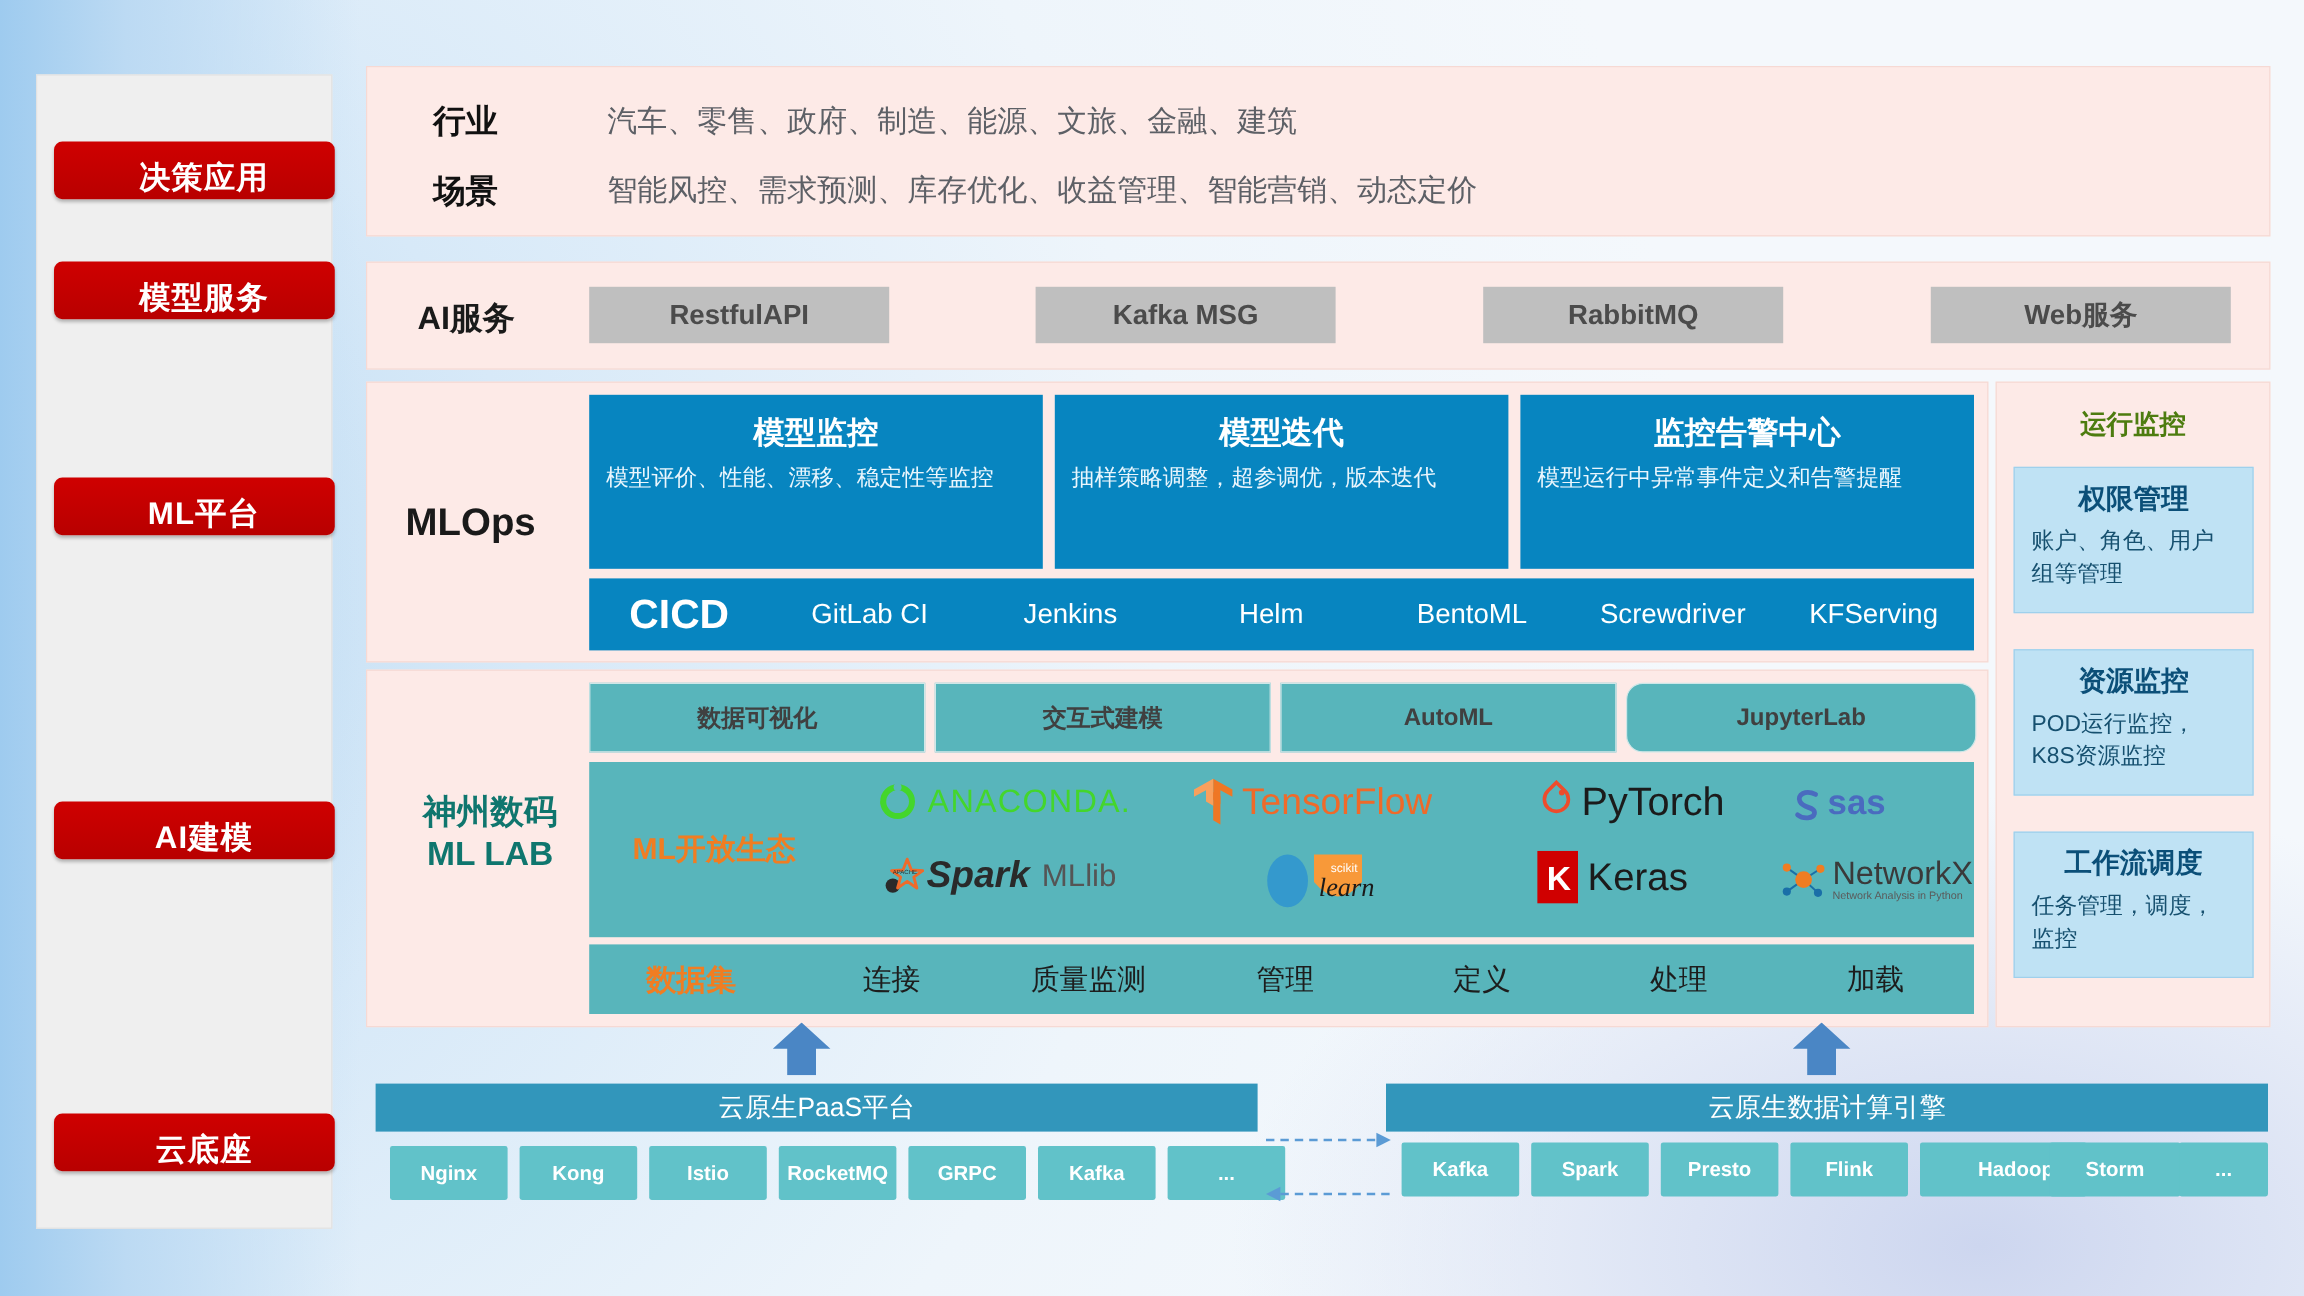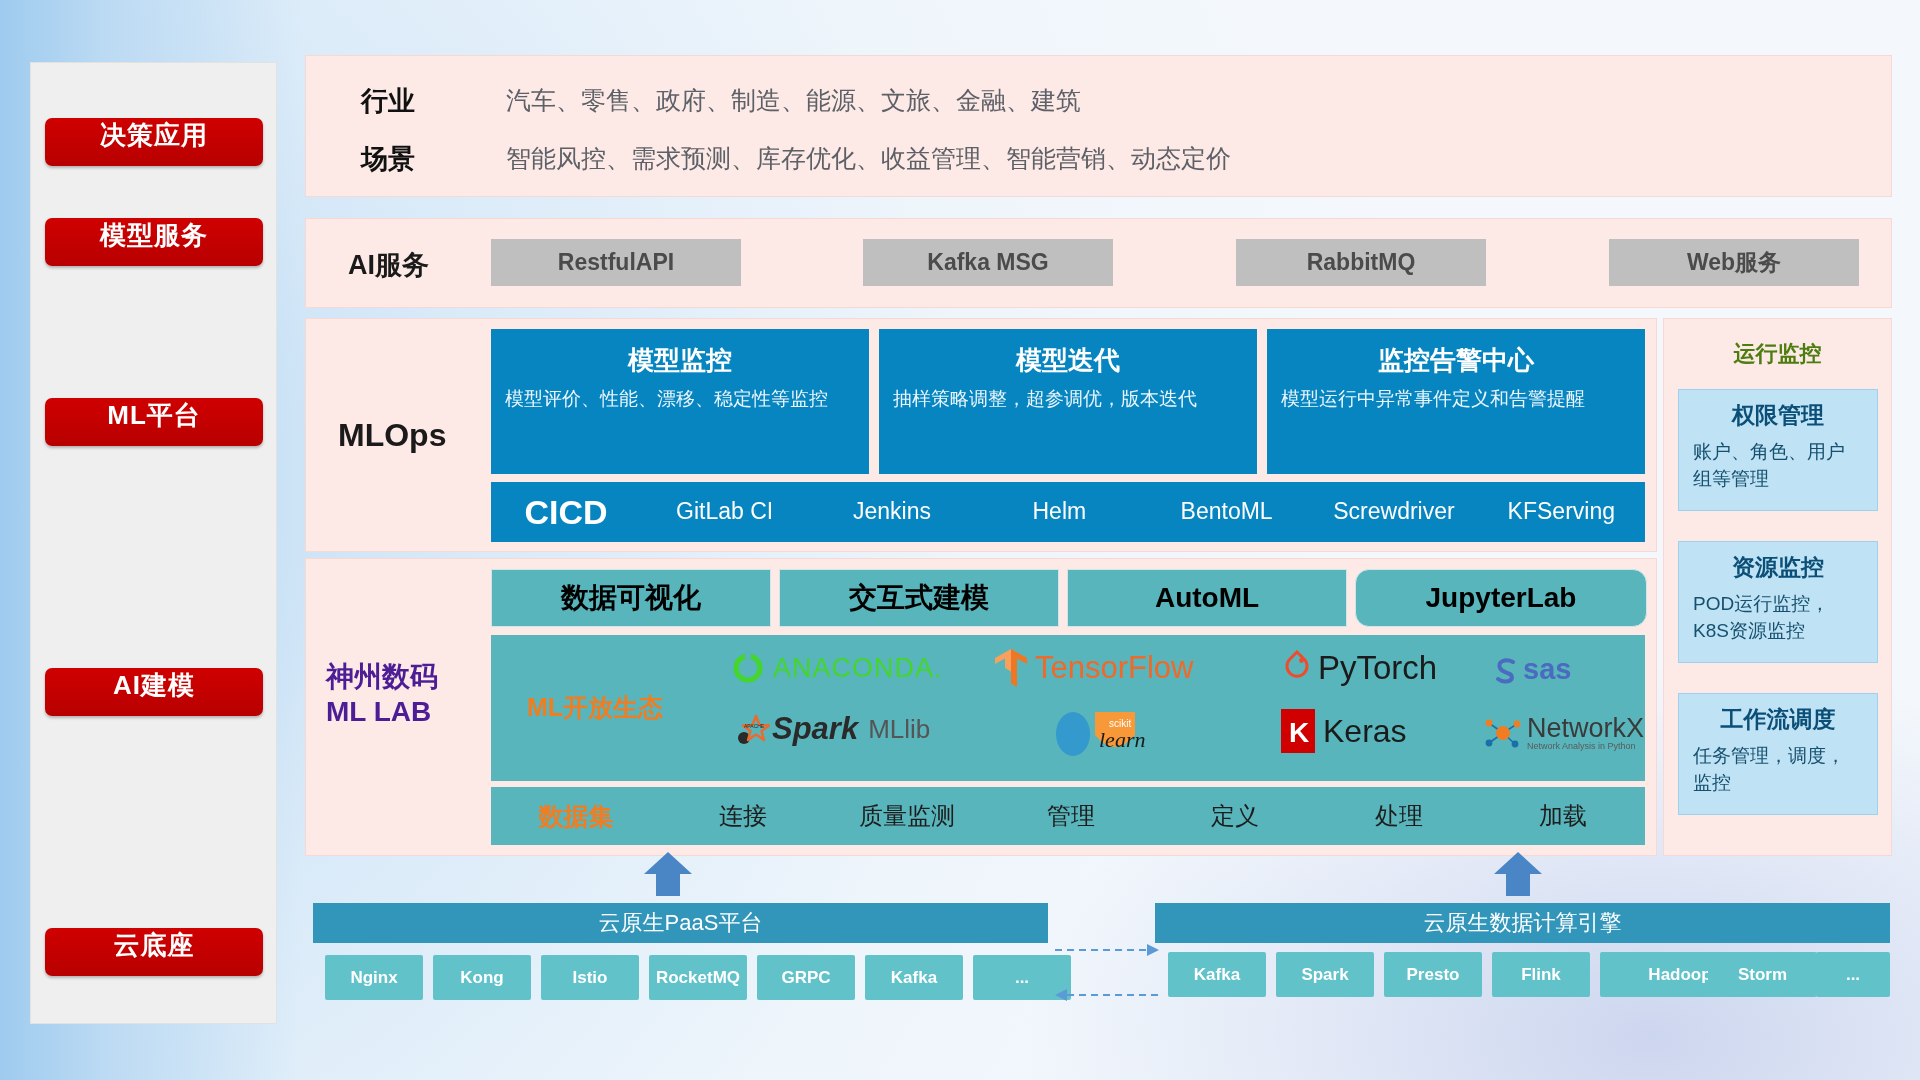--- a/index.html
+++ b/index.html
@@ -17,22 +17,22 @@
     background:radial-gradient(ellipse at 70% 90%, #cdd6ef 0%, rgba(230,238,250,0) 70%);}
 
   .stage{position:absolute;left:0;top:0;width:1920px;height:1080px;}
 
   
   .rail{position:absolute;left:30px;top:62px;width:245px;height:960px;
     background:#efefef;border:1px solid #e2e2e2;}
   .rail-chip{position:absolute;left:14px;width:218px;height:48px;
     background:linear-gradient(180deg,#cf0000 0%,#b80000 100%);
     border-radius:7px;color:#fff;font-size:26px;font-weight:bold;
-    display:flex;align-items:flex-start;justify-content:center;
-    letter-spacing:1px;box-shadow:0 2px 3px rgba(0,0,0,.25);}
+    display:flex;align-items:flex-end;justify-content:center;
+    letter-spacing:1px;box-shadow:0 2px 3px rgba(0,0,0,.25);padding-left:16px;}
 
   
   .panel{position:absolute;background:#fdeae7;border:1px solid #f6d9d4;}
 
   .row-label{font-size:27px;font-weight:bold;color:#1a1a1a;}
 
   
   .ind-label{position:absolute;font-size:27px;font-weight:bold;color:#111;}
   .ind-text{position:absolute;font-size:25px;color:#5d6066;white-space:nowrap;}
 
@@ -46,21 +46,21 @@
   .ops-card .t{text-align:center;font-size:26px;font-weight:bold;padding-top:14px;}
   .ops-card .d{font-size:19px;line-height:1.38;padding:8px 14px 0 14px;color:#eaf6fd;}
 
   .cicd{position:absolute;background:#0785c0;color:#fff;display:flex;align-items:center;}
   .cicd .big{font-size:34px;font-weight:bold;width:150px;text-align:center;flex:none;}
   .cicd .item{flex:1;text-align:center;font-size:23px;line-height:1.1;}
 
   
   .mod-tab{position:absolute;height:56px;background:#58b5bb;border:1px solid #cfe7e8;
     display:flex;align-items:center;justify-content:center;
-    color:#000000;font-size:28px;font-weight:bold;}
+    color:#404040;font-size:20px;font-weight:bold;}
   .eco{position:absolute;background:#58b5bb;}
   .eco-label{position:absolute;color:#f07d22;font-size:25px;font-weight:bold;}
   .ds{position:absolute;background:#58b5bb;display:flex;align-items:center;}
   .ds .k{color:#f07d22;font-size:25px;font-weight:bold;width:170px;text-align:center;flex:none;}
   .ds .i{flex:1;text-align:center;font-size:24px;color:#1d1d1d;}
 
   
   .mon{position:absolute;background:#fdeae7;border:1px solid #f6d9d4;}
   .mon-title{position:absolute;width:100%;text-align:center;font-size:22px;font-weight:bold;color:#4d7c0f;}
   .mon-card{position:absolute;background:#bfe2f4;border:1px solid #9fd0ec;}
@@ -146,21 +146,21 @@
       <div class="item">GitLab CI</div>
       <div class="item">Jenkins</div>
       <div class="item">Helm</div>
       <div class="item">BentoML</div>
       <div class="item">Screwdriver</div>
       <div class="item">KFServing</div>
     </div>
   </div>
 
   <div class="panel" style="left:305px;top:558px;width:1350px;height:296px;">
-    <div style="position:absolute;left:20px;top:100px;width:165px;text-align:left;font-size:28px;font-weight:bold;color:#4c1d95;line-height:1.25;">
+    <div style="position:absolute;left:20px;top:100px;width:165px;text-align:center;font-size:28px;font-weight:bold;color:#0f766e;line-height:1.25;">
       <div>神州数码</div>
       <div>ML LAB</div>
     </div>
 
     <div class="mod-tab" style="left:185px;top:10px;width:278px;">
         <span>数据可视化</span>
       </div>
     <div class="mod-tab" style="left:473px;top:10px;width:278px;">
         <span>交互式建模</span>
       </div>

